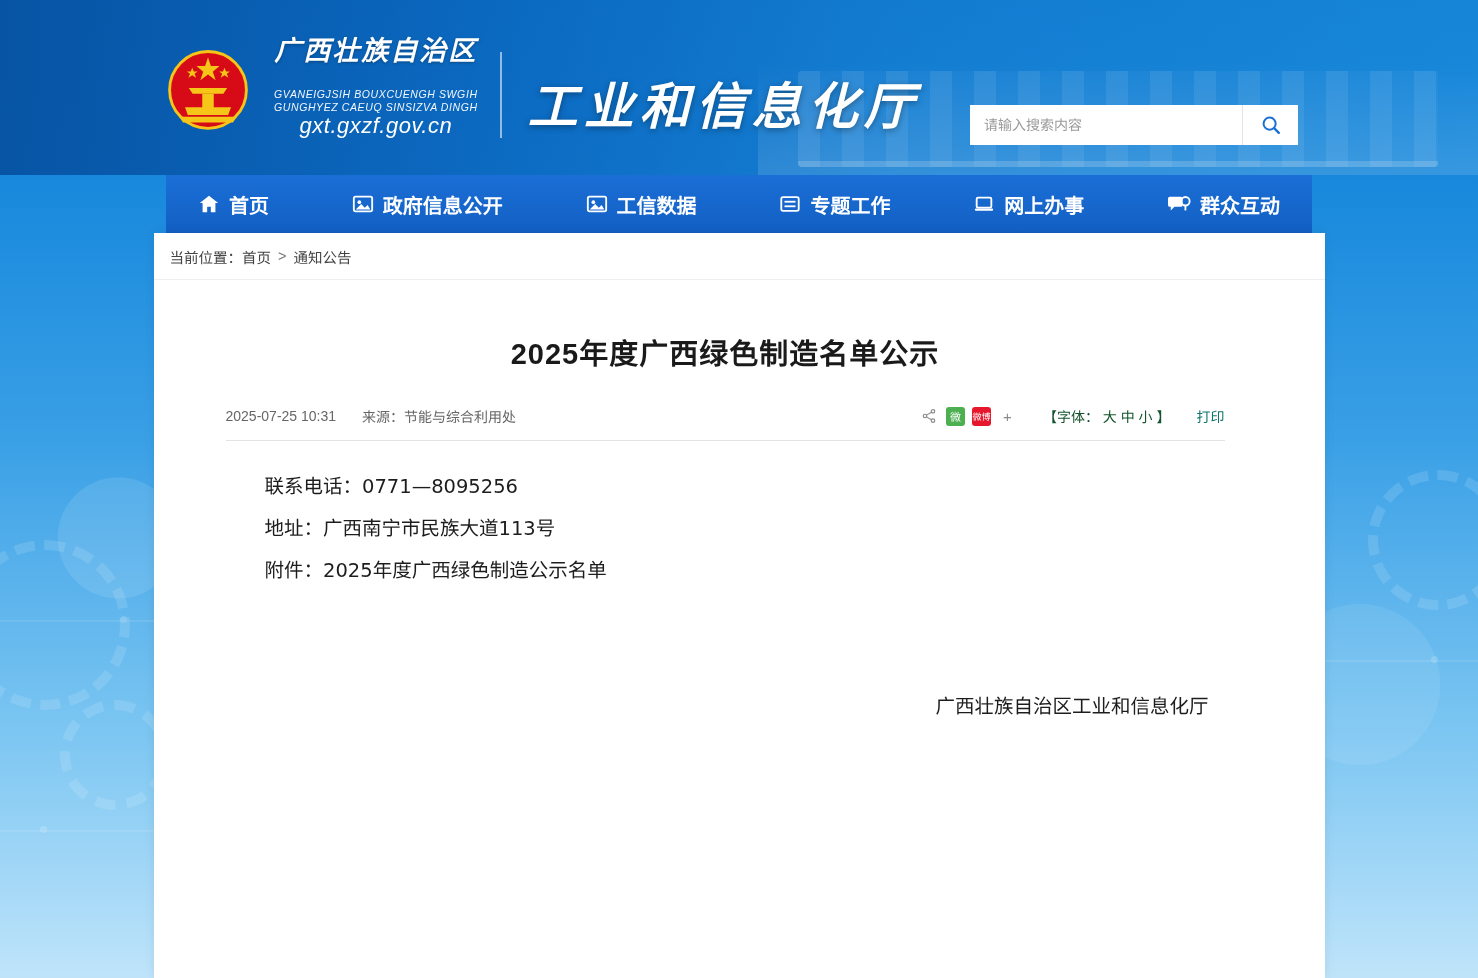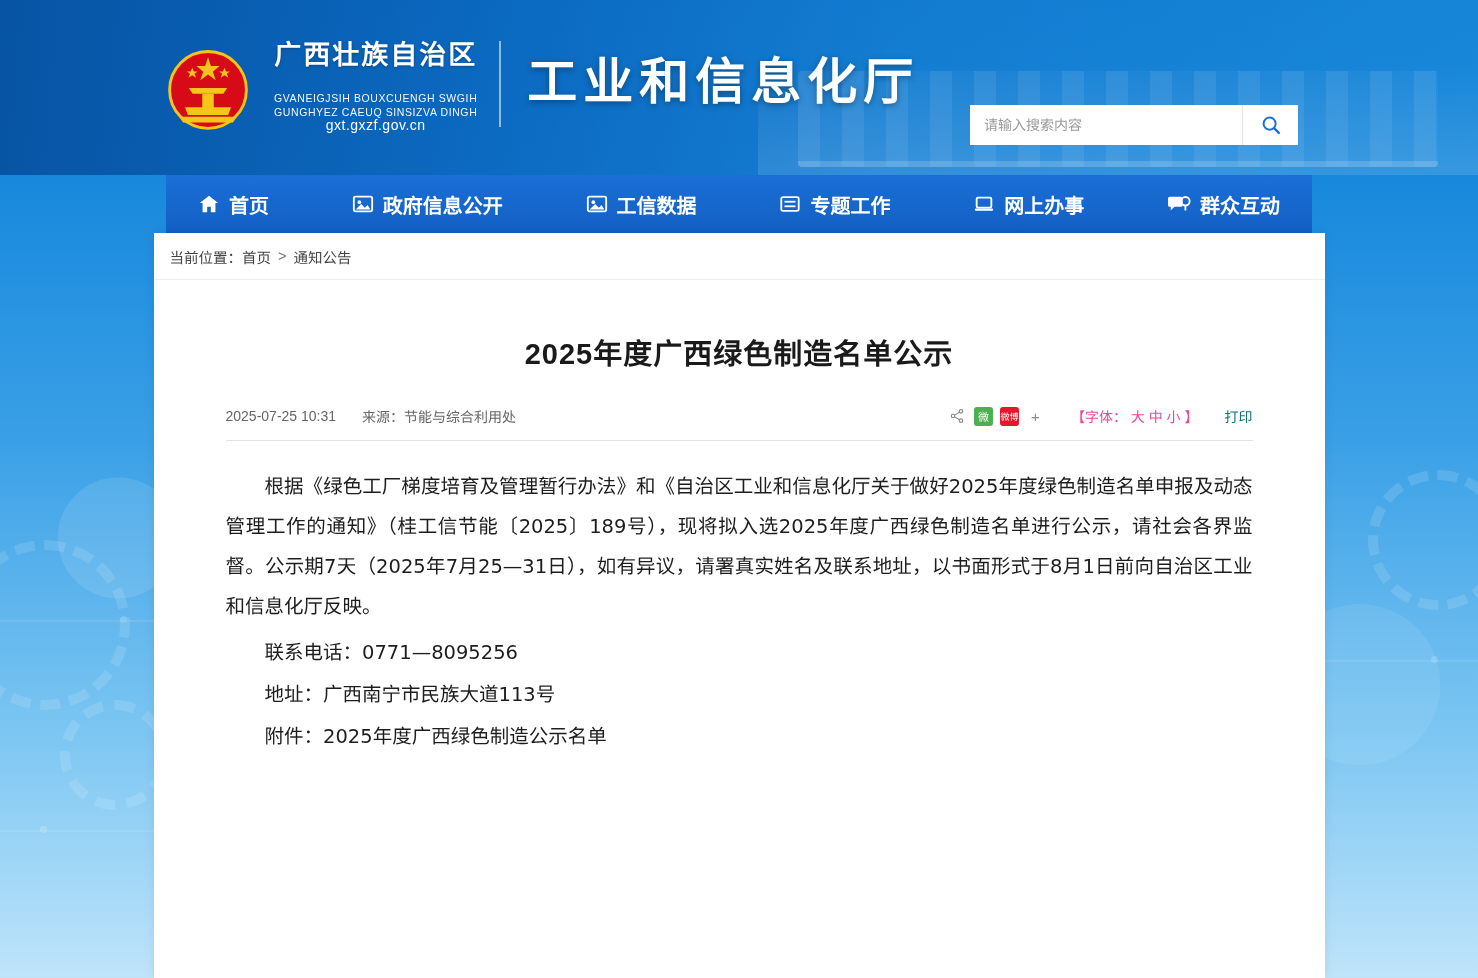--- a/index.html
+++ b/index.html
@@ -86,21 +86,22 @@
     box-sizing: border-box;
   }
   .emblem {
     width: 96px;
     height: 96px;
     flex: none;
     margin-right: 18px;
   }
   .site-names {
     display: flex;
-    align-items: flex-start;
+    align-items: flex-end;
+    font-style: italic;
   }
   .gx-names {
     text-align: center;
     color: #fff;
     line-height: 1.1;
     padding-right: 22px;
   }
   .gx-names .cn {
     font-size: 27px;
     font-weight: bold;
@@ -108,21 +109,21 @@
     text-shadow: 0 1px 3px rgba(0,0,0,0.3);
   }
   .gx-names .zh-latin {
     font-size: 10.5px;
     letter-spacing: 0.6px;
     margin-top: 22px;
     opacity: 0.95;
   }
   .gx-names .zh-latin div { margin-top: 2px; }
   .gx-names .domain {
-    font-size: 14px;
+    font-size: 22px;
     letter-spacing: 0.5px;
   }
   .divider-v {
     width: 2px;
     height: 86px;
     background: rgba(255,255,255,0.55);
     margin-right: 26px;
   }
   .dept-title {
     color: #ffffff;
@@ -209,21 +210,21 @@
     padding-left: 16px;
     font-size: 14.5px;
     color: #444;
     border-bottom: 1px solid #eeeeee;
     background: #ffffff;
   }
   .breadcrumb a { color: #444; text-decoration: none; cursor: pointer; }
   .breadcrumb .sep { margin: 0 7px; color: #777; }
 
   .article {
-    padding: 42px 72px 0 72px;
+    padding: 42px 100px 0 72px;
   }
   .article-title {
     text-align: center;
     font-size: 29px;
     font-weight: bold;
     color: #1a1a1a;
     letter-spacing: 1px;
     margin: 8px 0 34px 0;
   }
   .meta-bar {
@@ -245,21 +246,21 @@
     align-items: center;
     justify-content: center;
     font-size: 11px;
     color: #fff;
     cursor: pointer;
   }
   .share-ico.wechat { background: #4caf50; }
   .share-ico.weibo { background: #e6162d; font-size: 9px; }
   .share-ico.plus { background: transparent; color: #8a8a8a; font-size: 15px; }
   .share-ico.base { background: transparent; color: #8a8a8a; font-size: 15px; }
-  .font-size-ctl { color: #ec4899; }
+  .font-size-ctl { color: #14532d; }
   .font-size-ctl span { cursor: pointer; }
   .print-btn { color: #0f766e; cursor: pointer; }
 
   .article-body {
     font-size: 19.5px;
     line-height: 2.05;
     color: #1d1d1d;
     padding-top: 26px;
     font-family: "DejaVu Sans", "Liberation Sans", sans-serif;
   }
@@ -441,25 +442,25 @@
             <span>大</span>
             <span>中</span>
             <span>小</span>
             <span>】</span>
           </div>
           <div class="print-btn">打印</div>
         </div>
       </div>
 
       <div class="article-body">
-        <p class="indent">根据《绿色工厂梯度培育及管理暂行办法》和《自治区工业和信息化厅关于做好2025年度绿色制造名单申报及动态管理工作的通知》（桂工信节能〔2025〕189号），现将拟入选2025年度广西绿色制造名单进行公示，请社会各界监督。公示期7天（2025年7月25—31日），如有异议，请署真实姓名及联系地址，以书面形式于8月1日前向自治区工业和信息化厅反映。</p>
         <p class="line">联系电话：0771—8095256</p>
         <p class="line">地址：广西南宁市民族大道113号</p>
         <p class="line">附件：2025年度广西绿色制造公示名单</p>
       </div>
 
       <div class="signature">
+        <div>广西壮族自治区工业和信息化厅</div>
       </div>
 
     </div>
   </div>
 
 </div>
 
 </body></html>

